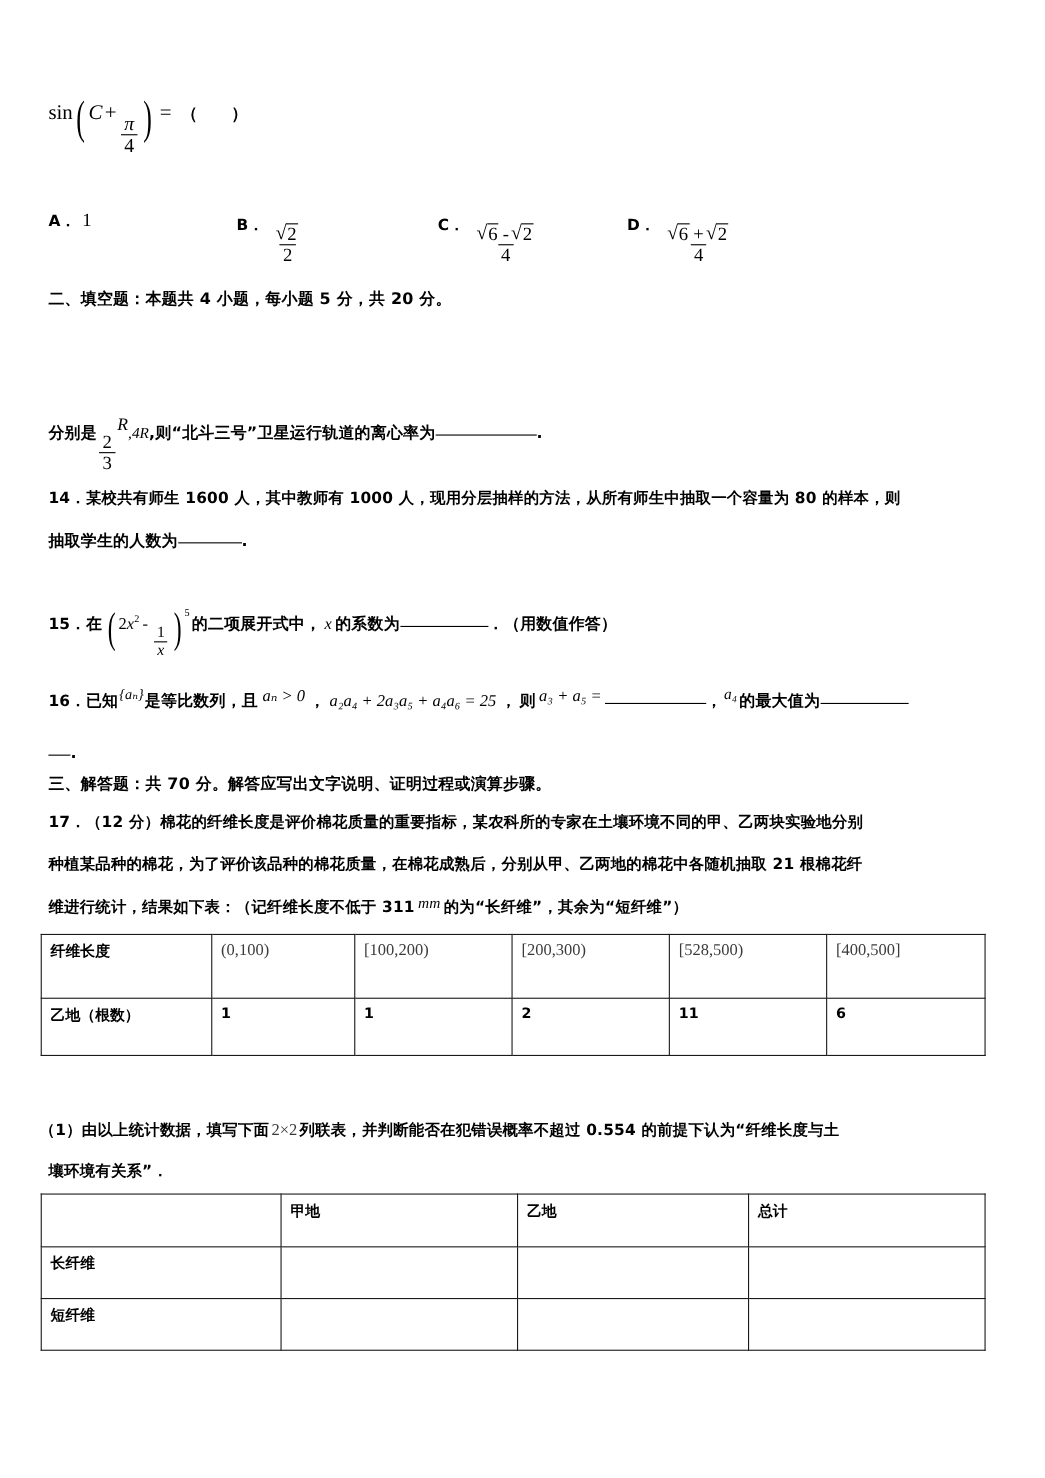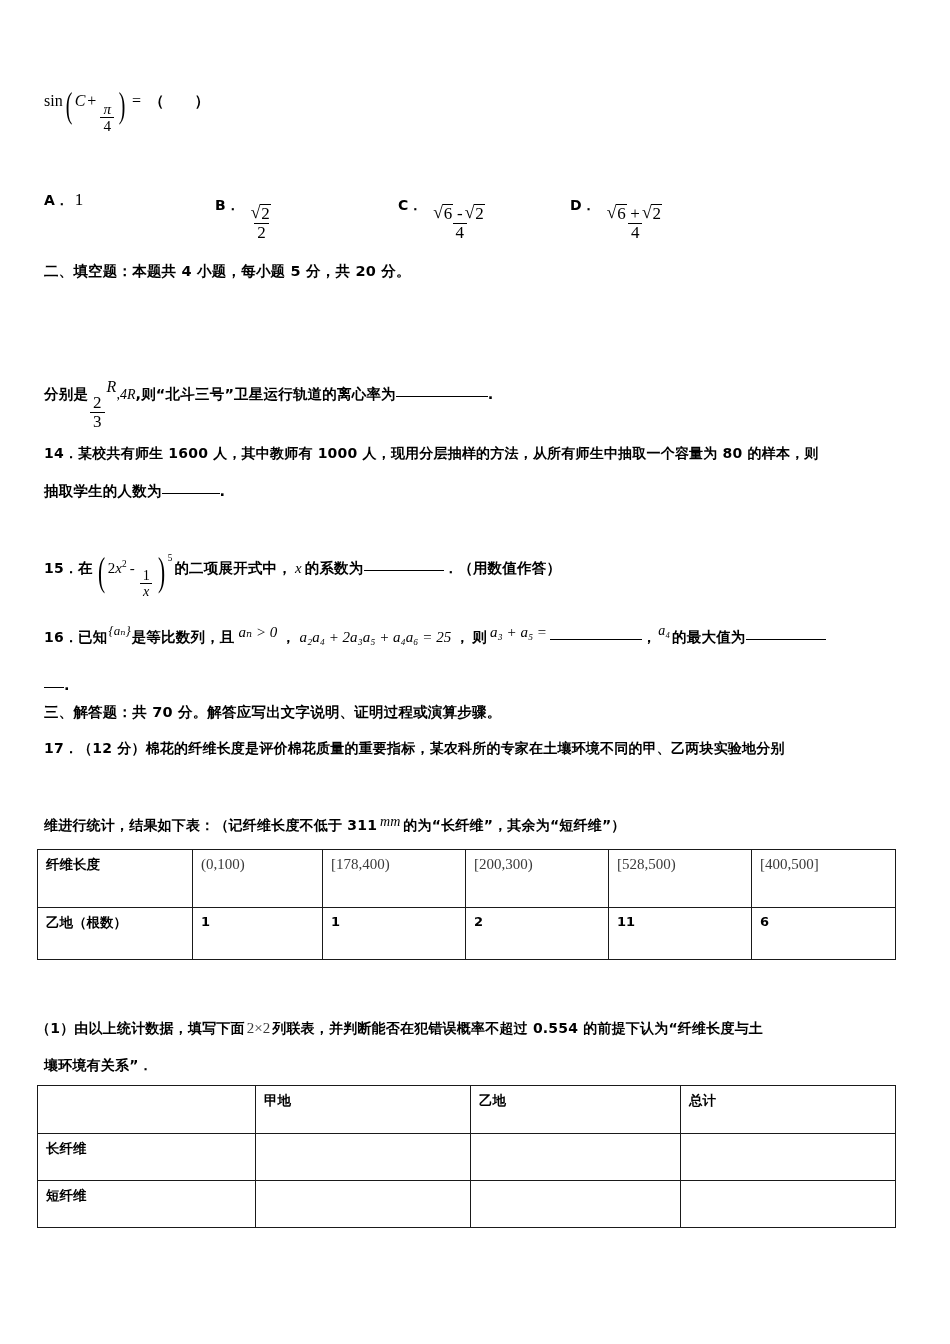--- a/index.html
+++ b/index.html
@@ -120,21 +120,21 @@
     margin-right: 6px;
   }
   .choice .val { font-size: 17px; }
 </style>
 </head>
 <body>
 
 <div class="page">
 
   <div class="blk" style="left:44px; top:92px;">
-    <span style="font-size:16px;">
+    <span style="font-size:19px;">
       <span class="mo">sin</span><span class="paren-big">(</span><span class="mi">C</span><span class="mo" style="margin:0 2px;">+</span><span class="frac">
           <span class="num mi">π</span>
           <span class="den mn">4</span>
         </span><span class="paren-big">)</span><span class="mo" style="margin-left:4px;">=</span>
     </span>
     <span class="cn" style="font-size:15px; margin-left:4px;">（　　）</span>
   </div>
 
   <div class="choices" style="left:0; top:190px; width:950px; height:52px;">
 
@@ -193,39 +193,42 @@
     <span class="cn" style="font-size:14px;">16．</span><span class="cn" style="font-size:14.5px;">已知</span><span class="mi" style="font-size:13px; vertical-align:0.55em; margin:0 1px;">{aₙ}</span><span class="cn" style="font-size:14.5px;">是等比数列，且</span><span class="mi" style="font-size:15px; vertical-align:0.35em; margin:0 4px;">aₙ &gt; 0</span><span class="cn" style="font-size:14px;">，</span><span class="mi" style="font-size:15px; margin:0 4px;">a₂a₄ + 2a₃a₅ + a₄a₆ = 25</span><span class="cn" style="font-size:14px;">，</span><span class="cn" style="font-size:14.5px; margin-left:3px;">则</span><span class="mi" style="font-size:15px; vertical-align:0.35em; margin:0 3px;">a₃ + a₅ =</span><span class="ul-long"></span><span class="cn" style="font-size:14px;">，</span><span class="mi" style="font-size:14px; vertical-align:0.5em; margin:0 2px;">a₄</span><span class="cn" style="font-size:14.5px;">的最大值为</span><span class="ul-med"></span>
   </div>
   <div class="blk line" style="left:44px; top:676px;">
     <span class="ul-tiny"></span><span class="cn" style="font-size:14.5px;">.</span>
   </div>
 
   <div class="blk cn line" style="left:44px; top:703px; font-size:14.5px;">三、解答题：共 70 分。解答应写出文字说明、证明过程或演算步骤。</div>
 
   <div class="blk line" style="left:44px; top:739px;">
     <span class="cn" style="font-size:14px;">17．</span><span class="cn" style="font-size:14px;">（12 分）</span><span class="cn" style="font-size:14px;">棉花的纤维长度是评价棉花质量的重要指标，某农科所的专家在土壤环境不同的甲、乙两块实验地分别</span>
+  </div>
+  <div class="blk line" style="left:44px; top:777px;">
+    <span class="cn" style="font-size:14px;">种植某品种的棉花，为了评价该品种的棉花质量，在棉花成熟后，分别从甲、乙两地的棉花中各随机抽取 21 根棉花纤</span>
   </div>
   <div class="blk line" style="left:44px; top:814px;">
     <span class="cn" style="font-size:14px;">维进行统计，结果如下表：（记纤维长度不低于 311</span><span class="mi" style="font-size:14px; vertical-align:0.3em; margin:0 3px;">mm</span><span class="cn" style="font-size:14px;">的为“长纤维”，其余为“短纤维”）</span>
   </div>
 
   <table class="ex" style="position:absolute; left:37px; top:849px; width:858px;">
     <colgroup>
       <col style="width:155px">
         <col style="width:130px">
         <col style="width:143px">
       <col style="width:143px">
         <col style="width:143px">
         <col style="width:144px">
     </colgroup>
     <tbody>
       <tr style="height:58px;">
         <td>纤维长度</td>
         <td class="intv">(0,100)</td>
-        <td class="intv">[178,400)</td>
+        <td class="intv">[100,200)</td>
         <td class="intv">[200,300)</td>
         <td class="intv">[528,500)</td>
         <td class="intv">[400,500]</td>
       </tr>
       <tr style="height:52px;">
         <td>乙地（根数）</td>
         <td class="numcell">1</td>
         <td class="numcell">1</td>
         <td class="numcell">2</td>
         <td class="numcell">11</td>

